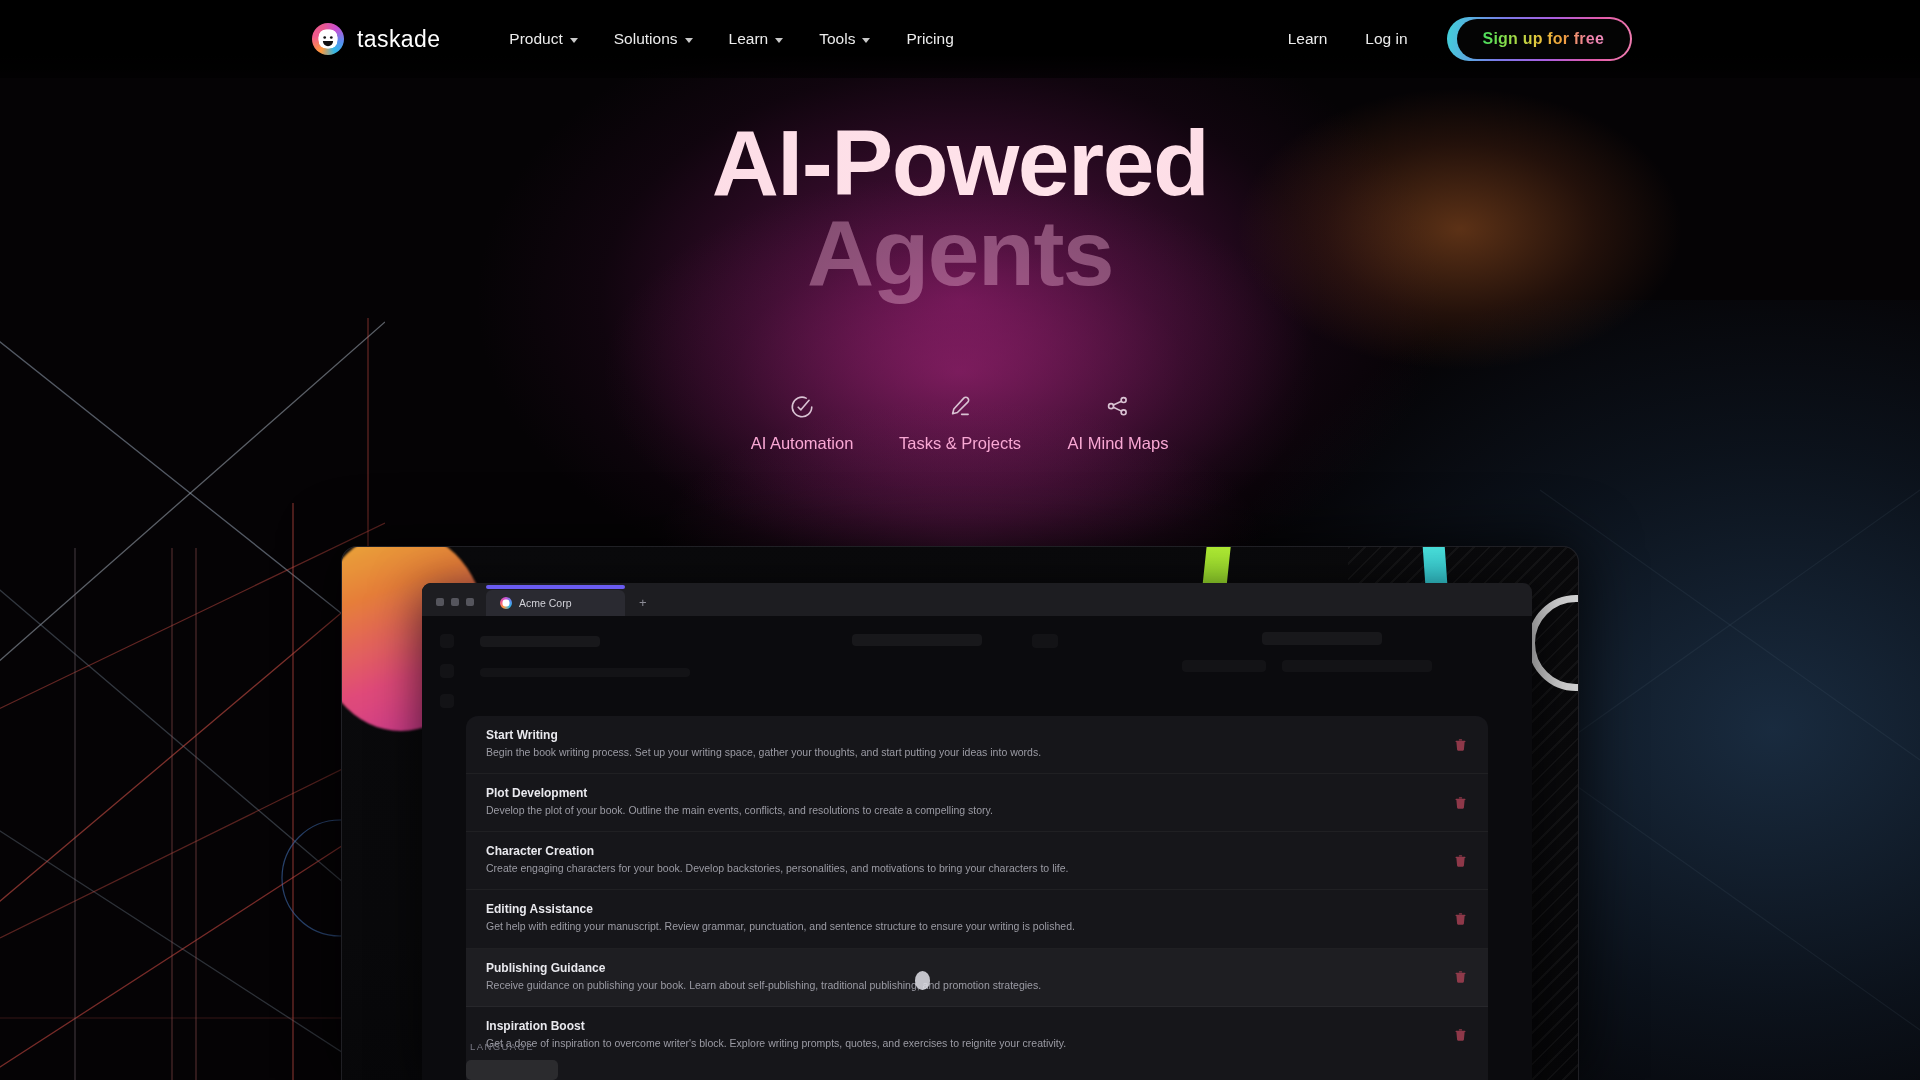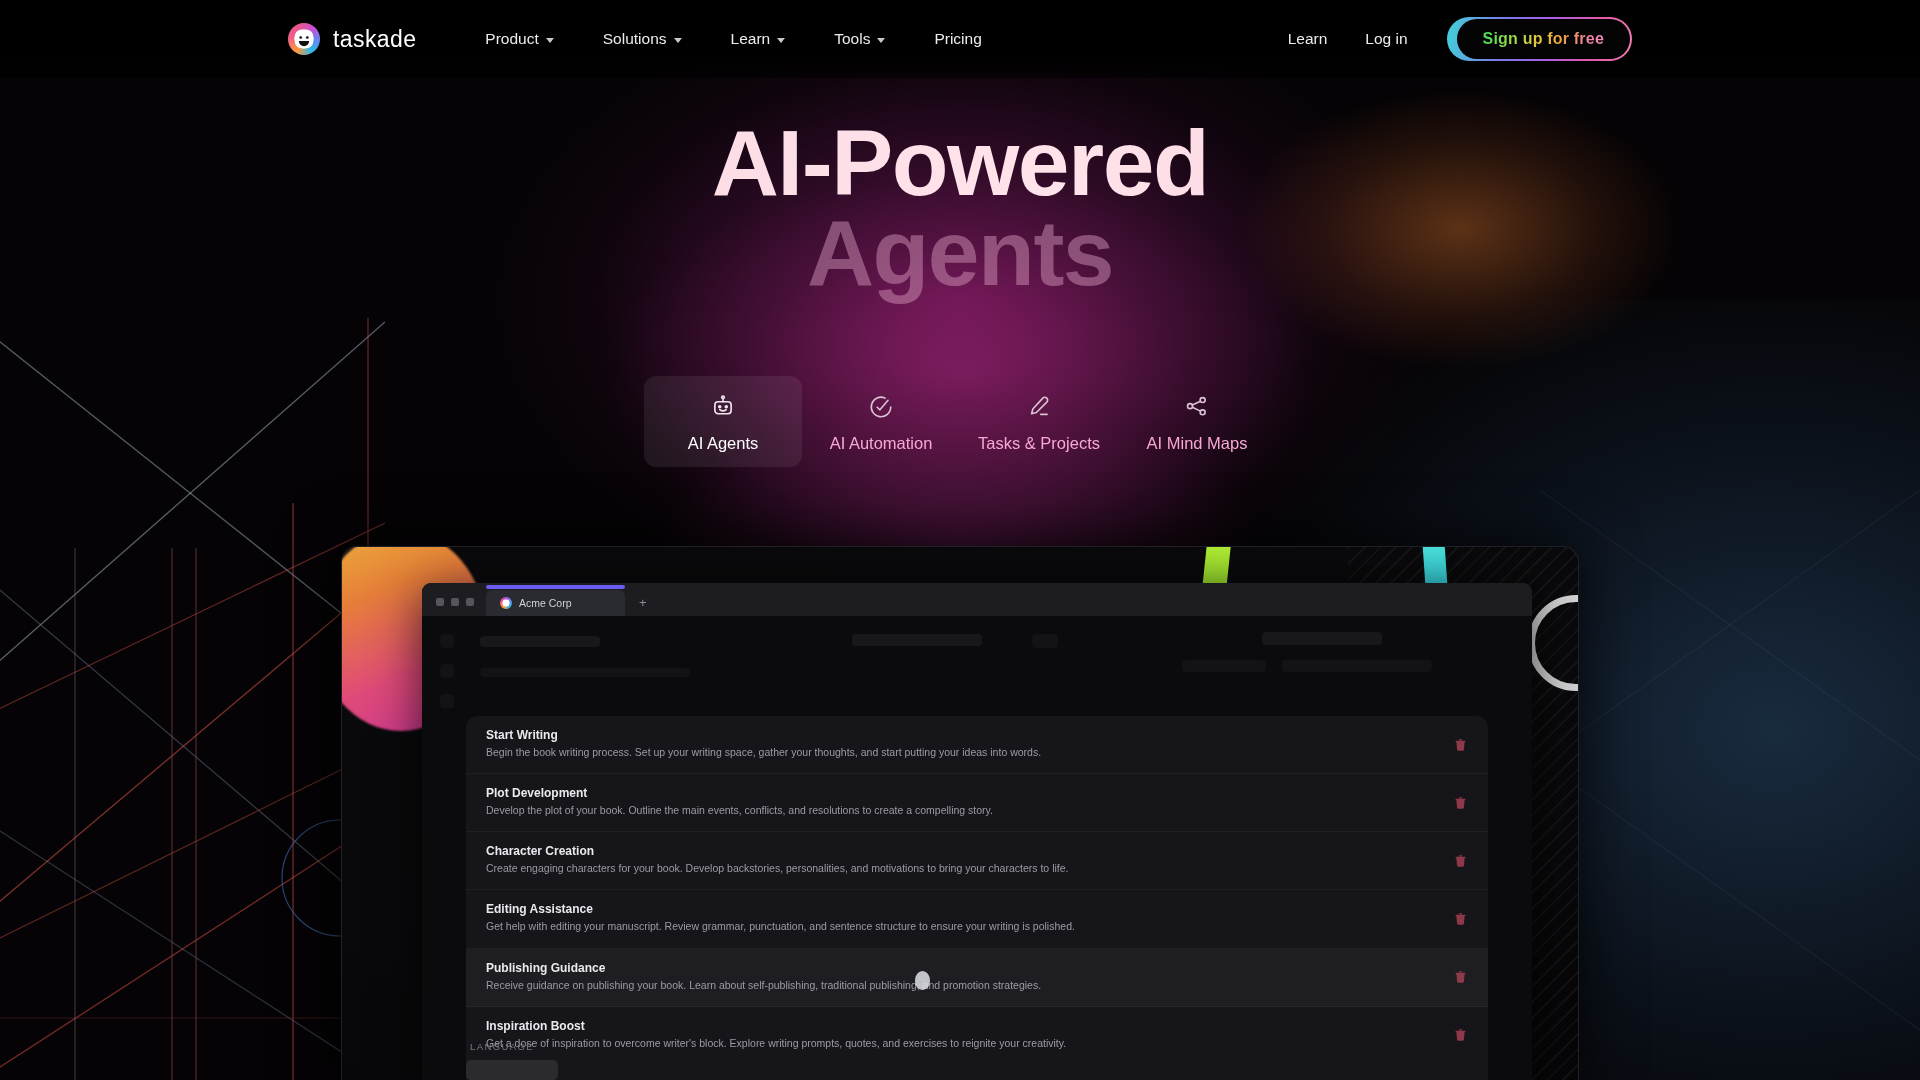--- a/index.html
+++ b/index.html
@@ -55,21 +55,21 @@
     overflow:hidden; opacity:0.95;
   }
   .wire-right {
     position:absolute; right:0; top:430px; width:380px; height:650px;
     overflow:hidden; opacity:0.5;
   }
 
   
   .navbar {
     position:absolute; left:0; top:0; width:100%; height:78px;
-    display:flex; align-items:center; z-index:40;
+    display:flex; align-items:center; z-index:40;padding-left:24px;
   }
   .nav-logo {
     display:flex; align-items:center; gap:13px;
     margin-left:288px;
   }
   .logo-mark {
     width:32px; height:32px; border-radius:50%;
     background:conic-gradient(from 210deg, #ff9a3c 0deg, #f05a8c 70deg, #e8588f 130deg, #c94fd4 190deg, #5b8df0 250deg, #2fb8e8 300deg, #ff9a3c 360deg);
     display:flex; align-items:center; justify-content:center;
     position:relative;
@@ -78,21 +78,21 @@
     content:""; position:absolute; left:50%; top:50%; transform:translate(-50%,-50%);
     width:19px; height:19px; border-radius:8px 8px 9px 9px; background:#fff;
   }
   .logo-face {
     position:absolute; left:50%; top:50%; transform:translate(-50%,-50%);
     width:19px; height:19px; z-index:2;
   }
   .logo-word {
     color:#fff; font-size:23px; letter-spacing:0.4px; font-weight:400;
   }
-  .nav-links { display:flex; align-items:center; gap:15px; margin-left:52px; }
+  .nav-links { display:flex; align-items:center; gap:2px; margin-left:52px; }
   .nav-link {
     display:flex; align-items:center; gap:7px;
     color:#ececec; font-size:15.5px; padding:8px 17px; cursor:pointer;
     white-space:nowrap;
   }
   .caret {
     width:0; height:0; border-left:4.5px solid transparent; border-right:4.5px solid transparent;
     border-top:5px solid #c9c9c9; display:inline-block; margin-top:2px;
   }
   .nav-right {
@@ -370,33 +370,20 @@
 
   <div class="hero">
     <h1 class="hero-title">
       <span class="hero-line1">AI-Powered</span>
       <span class="hero-line2">Agents</span>
     </h1>
   </div>
 
   <div class="tabs">
 
-    <div class="tab active">
-      <span class="tab-icon">
-        <svg width="26" height="26" viewBox="0 0 24 24" fill="none" stroke="#f2e6ee" stroke-width="1.5" stroke-linecap="round" stroke-linejoin="round">
-          <circle cx="12" cy="3" r="1.2"></circle>
-          <line x1="12" y1="4.2" x2="12" y2="7.2"></line>
-          <rect x="4.5" y="7.2" width="15" height="11" rx="3"></rect>
-          <circle cx="9" cy="11.8" r="0.9" fill="#f2e6ee"></circle>
-          <circle cx="15" cy="11.8" r="0.9" fill="#f2e6ee"></circle>
-          <path d="M9 14.4 Q12 16.8 15 14.4"></path>
-        </svg>
-      </span>
-      <span class="tab-label">AI Agents</span>
-    </div>
 
     <div class="tab">
       <span class="tab-icon">
         <svg width="26" height="26" viewBox="0 0 24 24" fill="none" stroke="#d9c3d3" stroke-width="1.5" stroke-linecap="round" stroke-linejoin="round">
           <path d="M21 12a9 9 0 1 1-5.2-8.2"></path>
           <path d="M8.5 12.2 L11 14.6 L18.5 5.8"></path>
         </svg>
       </span>
       <span class="tab-label">AI Automation</span>
     </div>

